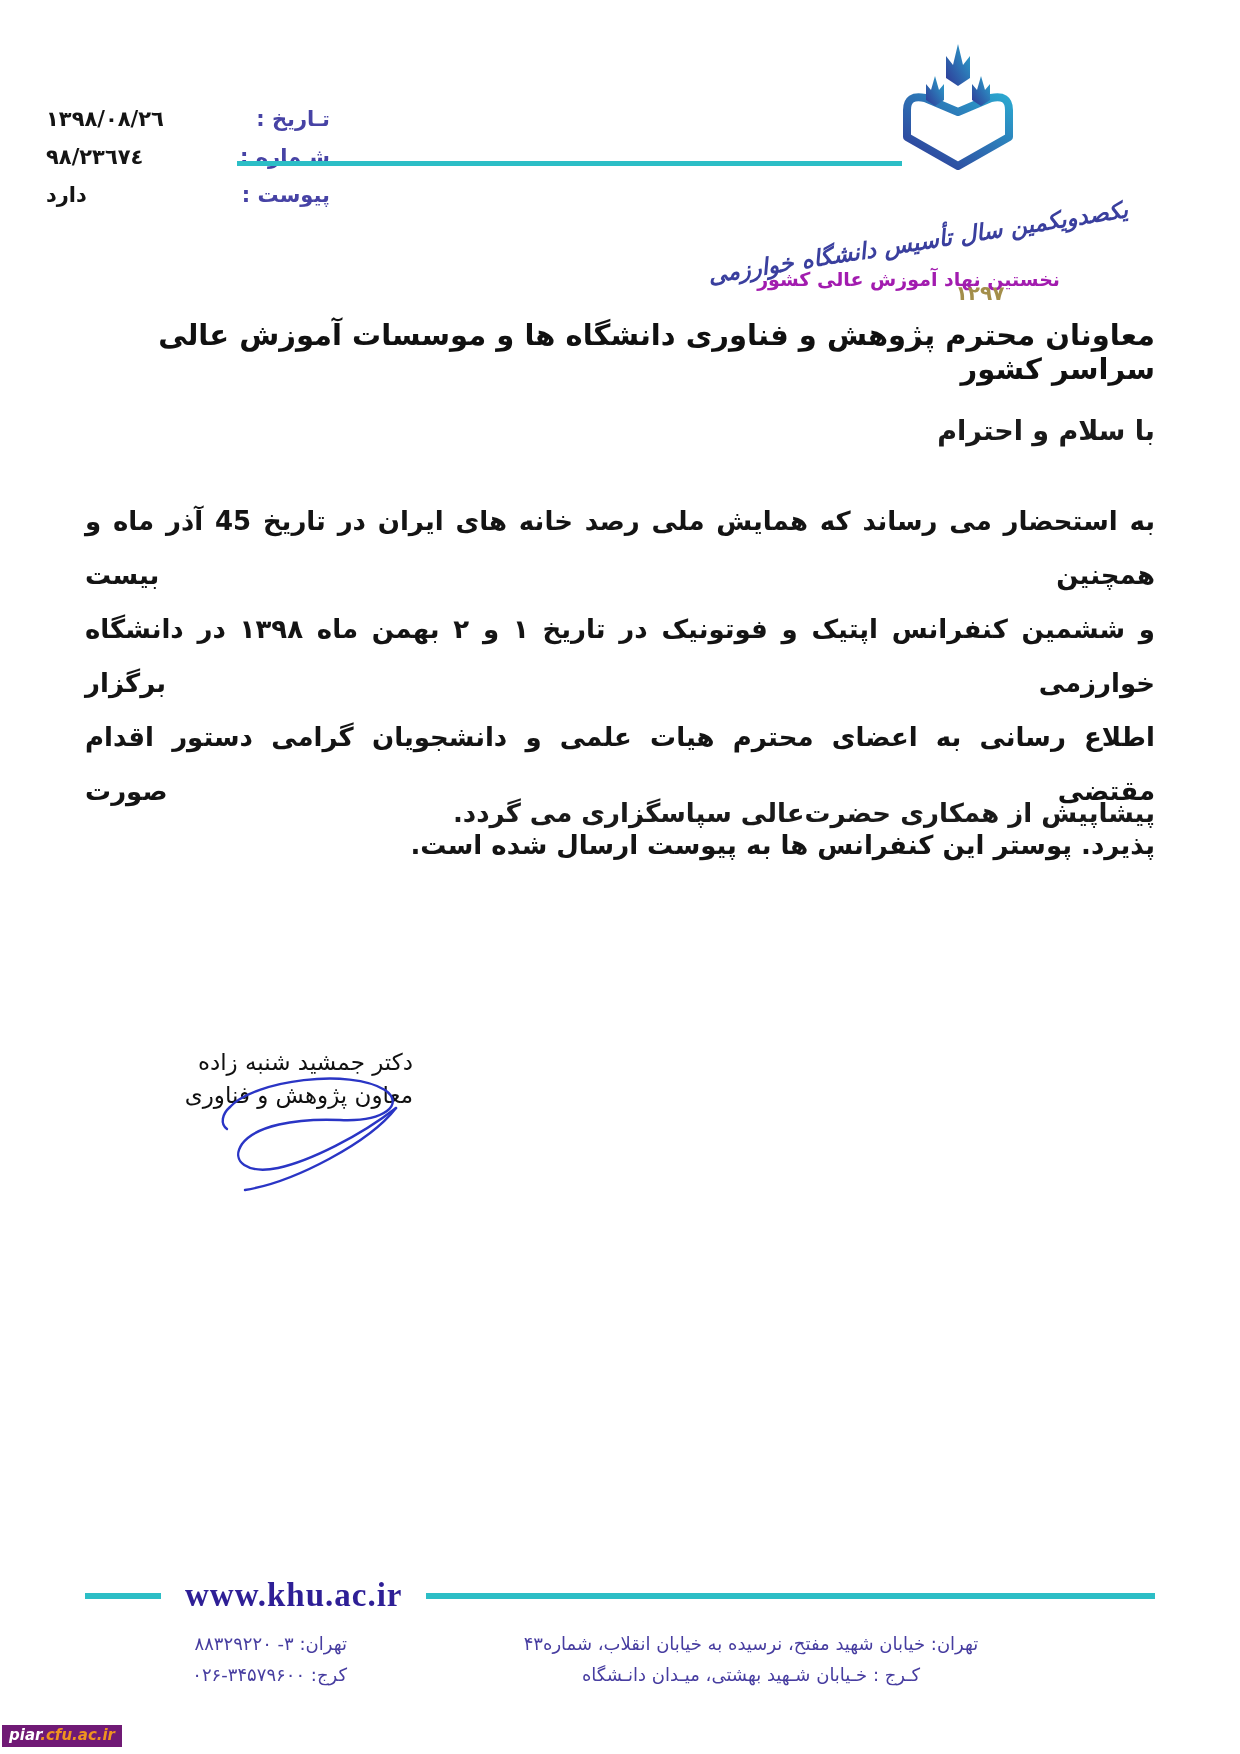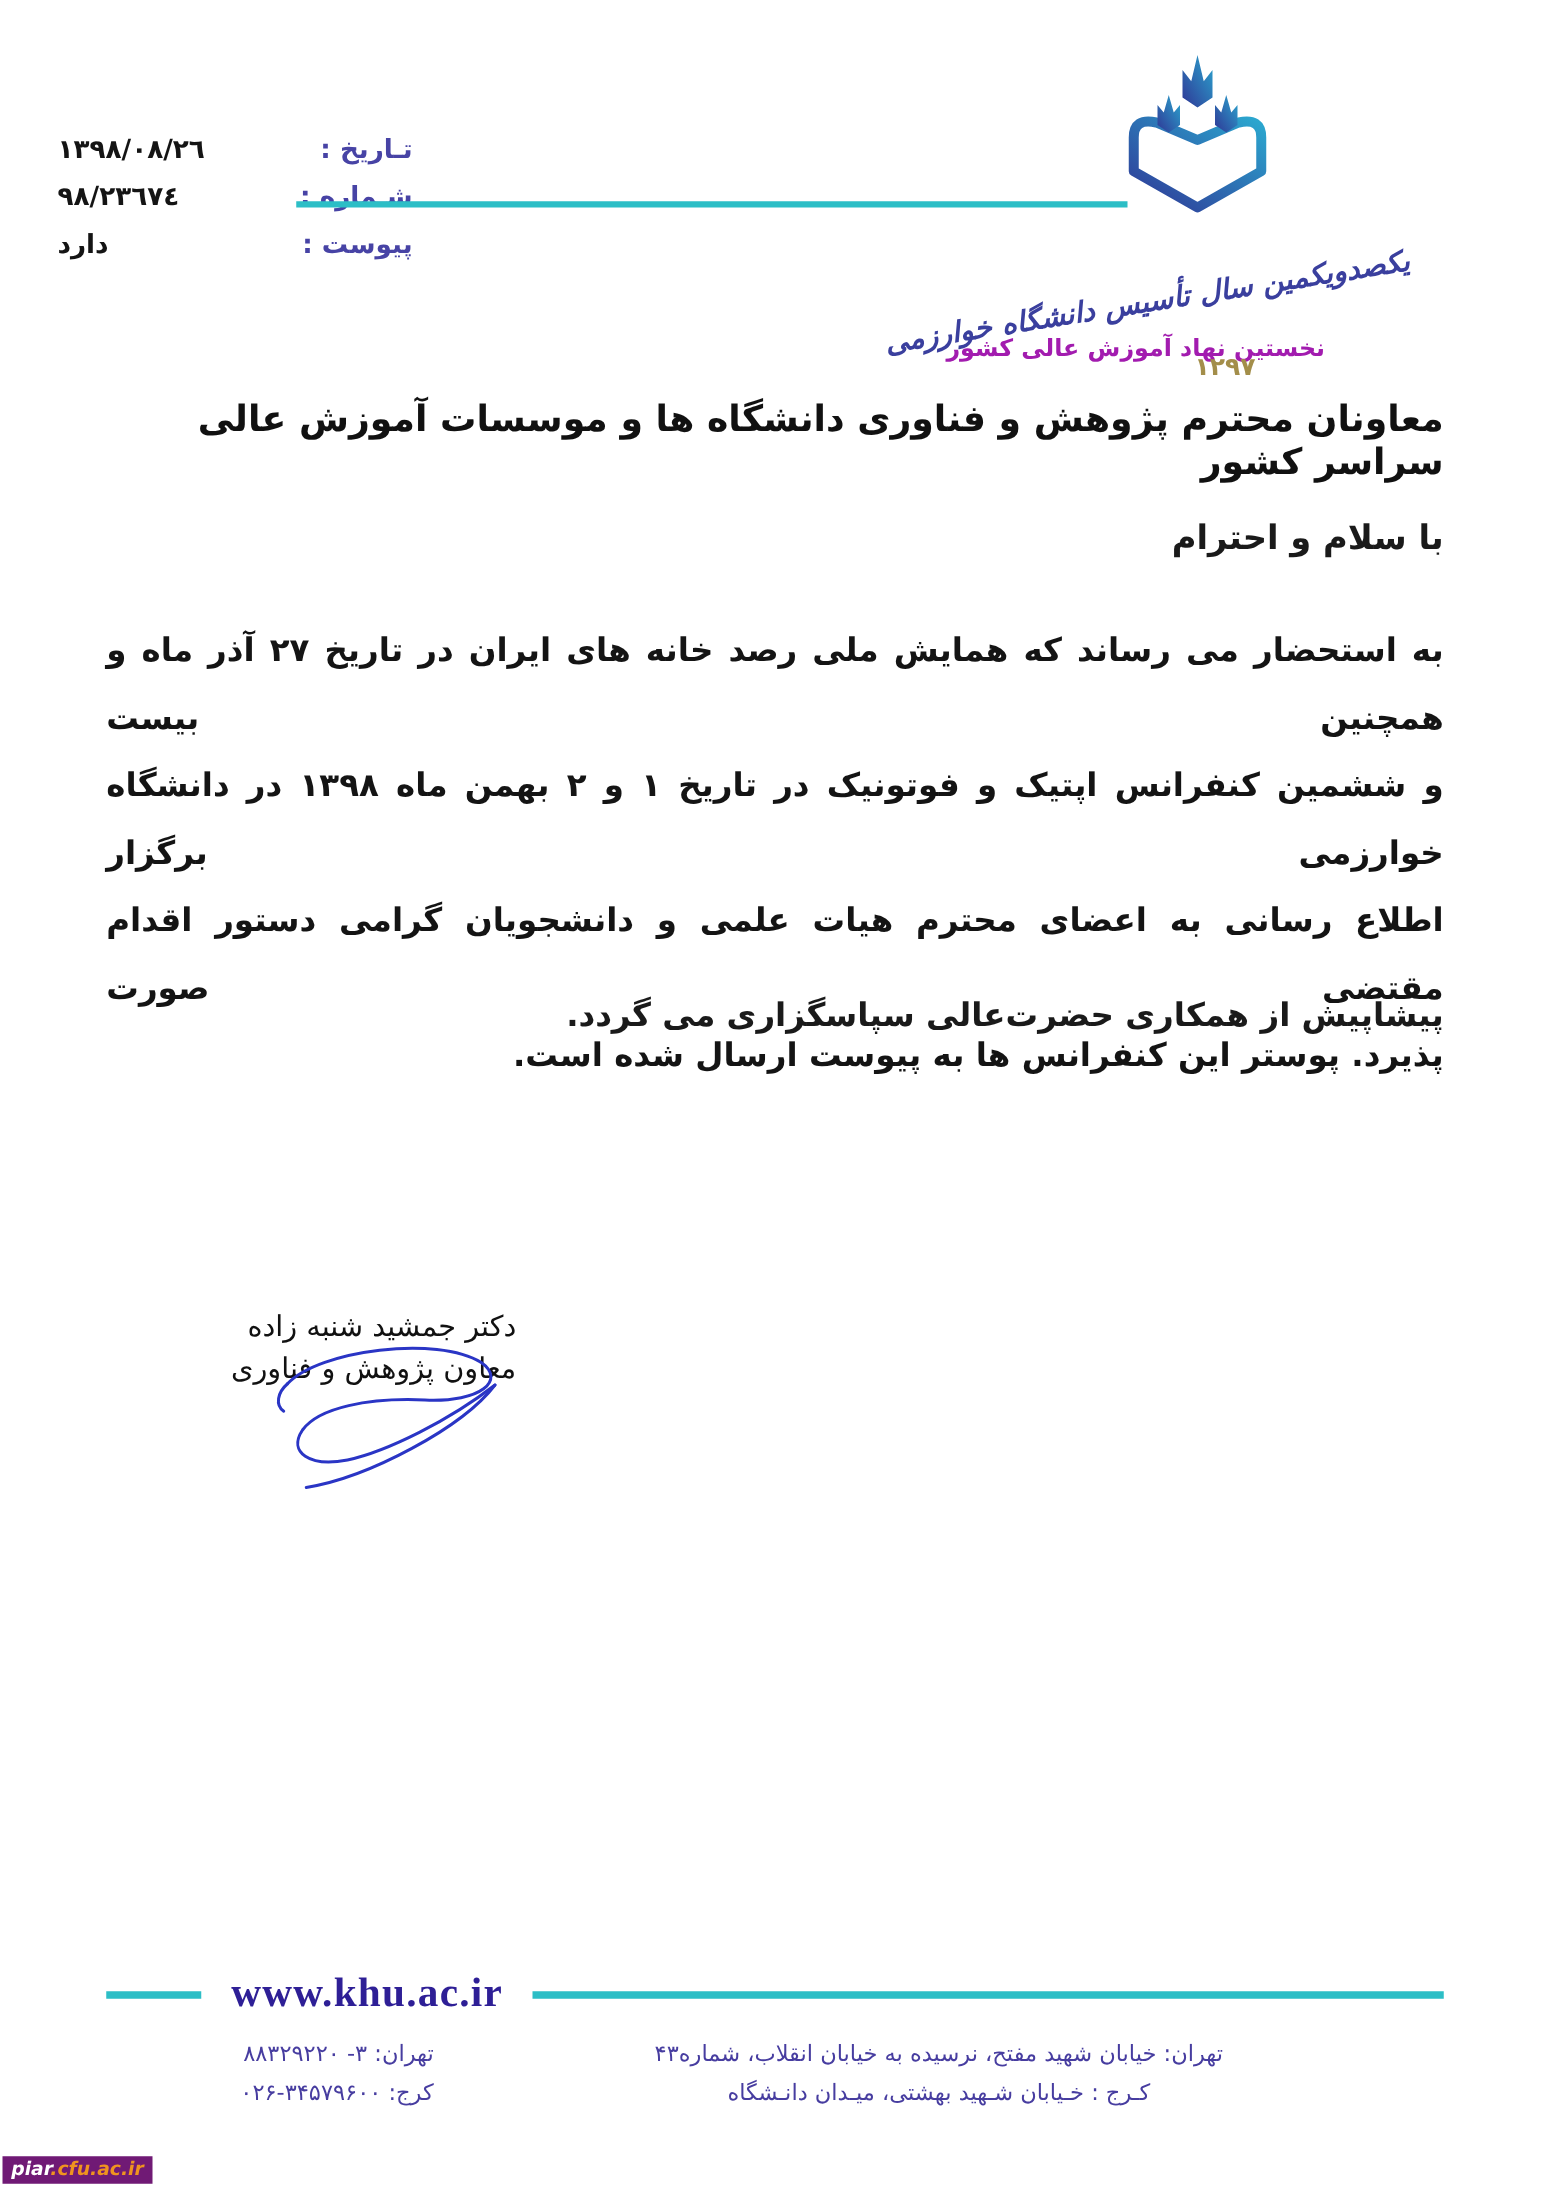--- a/index.html
+++ b/index.html
@@ -95,21 +95,21 @@
     </svg>
   </div>
   <div class="calligraphy">یکصدویکمین سال تأسیس دانشگاه خوارزمی</div>
   <div class="logo-slogan">نخستین نهاد آموزش عالی کشور</div>
   <div class="logo-year">۱۲۹۷</div>
 
   <div class="recipient">معاونان محترم پژوهش و فناوری دانشگاه ها و موسسات آموزش عالی سراسر کشور</div>
   <div class="salutation">با سلام و احترام</div>
 
   <div class="body-text">
-    <div class="body-line">به استحضار می رساند که همایش ملی رصد خانه های ایران در تاریخ ۲۷ آذر ماه و همچنین بیست</div>
+    <div class="body-line">به استحضار می رساند که همایش ملی رصد خانه های ایران در تاریخ 45 آذر ماه و همچنین بیست</div>
     <div class="body-line">و ششمین کنفرانس اپتیک و فوتونیک در تاریخ ۱ و ۲ بهمن ماه ۱۳۹۸ در دانشگاه خوارزمی برگزار</div>
     <div class="body-line">اطلاع رسانی به اعضای محترم هیات علمی و دانشجویان گرامی دستور اقدام مقتضی صورت</div>
     <div class="body-line last">پذیرد. پوستر این کنفرانس ها به پیوست ارسال شده است.</div>
   </div>
 
   <div class="closing">پیشاپیش از همکاری حضرت‌عالی سپاسگزاری می گردد.</div>
 
   <div class="sign-block">
     <div>دکتر جمشید شنبه زاده</div>
     <div>معاون پژوهش و فناوری</div>

